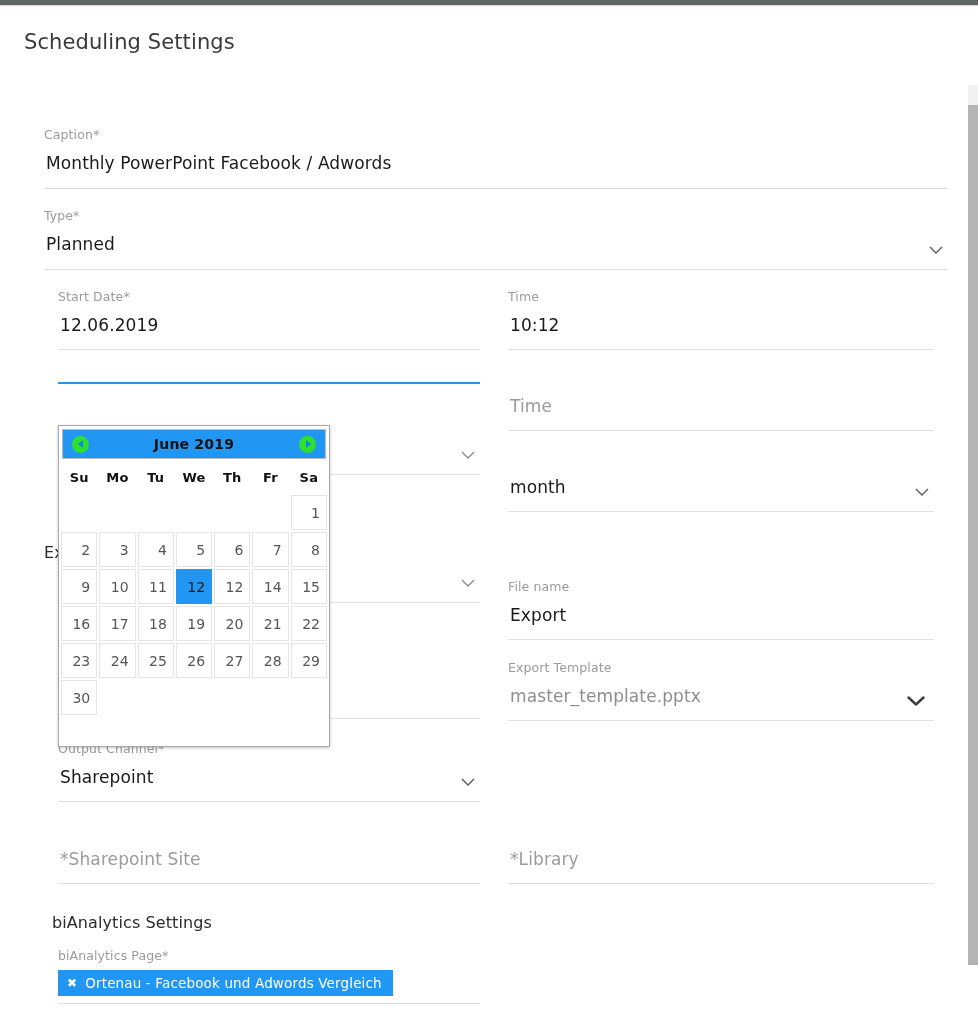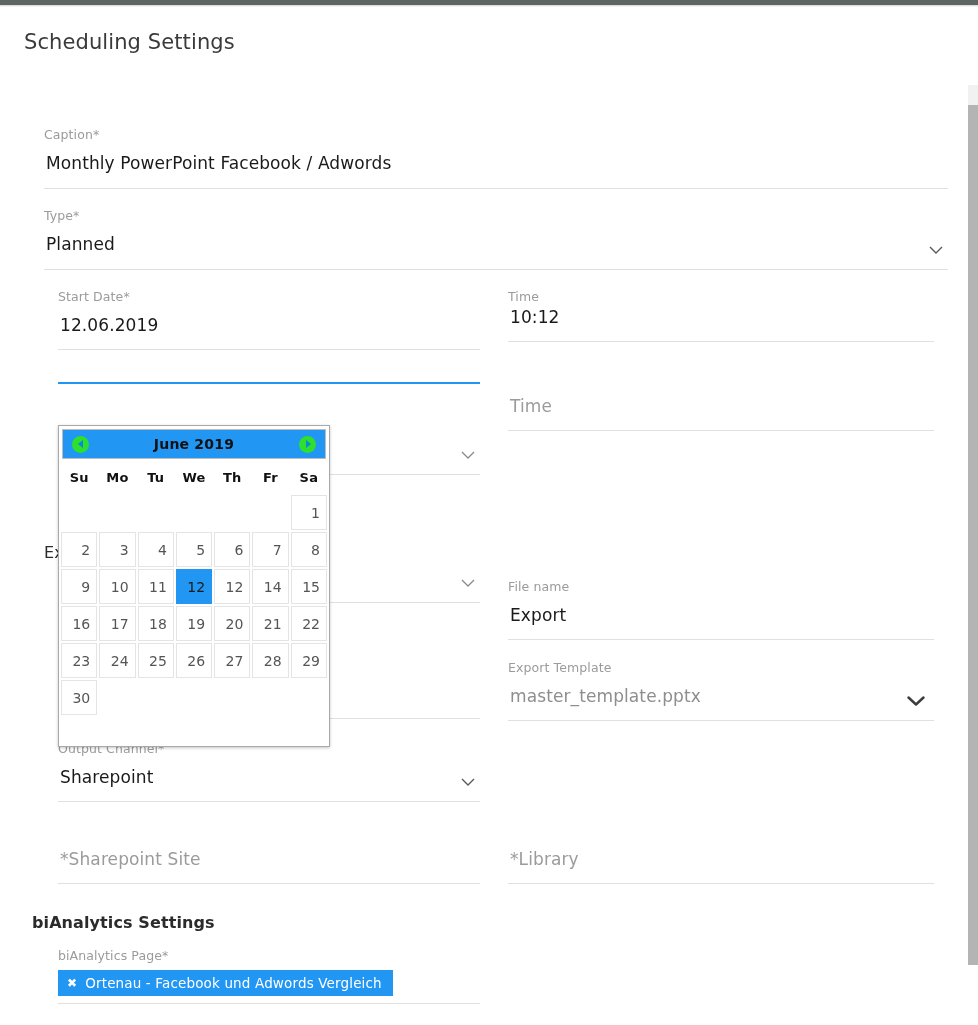--- a/index.html
+++ b/index.html
@@ -126,21 +126,21 @@
   </div>
 
   <div class="field" style="left:58px; top:290px; width:422px;">
     <div class="f-label">Start Date*</div>
     <div class="f-value" style="margin-top:8px;">12.06.2019</div>
     <div class="f-underline" style="margin-top:11px;"></div>
   </div>
 
   <div class="field" style="left:508px; top:290px; width:426px;">
     <div class="f-label">Time</div>
-    <div class="f-value" style="margin-top:0;">10:12</div>
+    <div class="f-value" style="margin-top:8px;">10:12</div>
     <div class="f-underline" style="margin-top:11px;"></div>
   </div>
 
   <div class="field" style="left:58px; top:371px; width:422px;">
     <div class="f-value" style="margin-top:9px;"></div>
     <div class="f-underline focus" style="margin-top:11px;"></div>
   </div>
 
   <div class="field" style="left:508px; top:371px; width:426px;">
     <div class="f-value placeholder" style="margin-top:22px;">Time</div>
@@ -150,20 +150,29 @@
   <div class="field" style="left:58px; top:452px; width:422px;">
     <div class="f-value" style="margin-top:22px;"></div>
     <div class="f-underline" style="margin-top:11px;"></div>
     <div class="chev" style="bottom:11px;">
       <svg width="14" height="9" viewBox="0 0 14 9">
           <path d="M1 1 L7 7 L13 1" fill="none" stroke="#8a8a8a" stroke-width="1.3"></path>
         </svg>
     </div>
   </div>
 
+  <div class="field" style="left:508px; top:452px; width:426px;">
+    <div class="f-value" style="margin-top:22px;">month</div>
+    <div class="f-underline" style="margin-top:11px;"></div>
+    <div class="chev" style="bottom:11px;">
+      <svg width="14" height="9" viewBox="0 0 14 9">
+          <path d="M1 1 L7 7 L13 1" fill="none" stroke="#5a5a5a" stroke-width="1.4"></path>
+        </svg>
+    </div>
+  </div>
 
   <div class="section-h" style="left:44px; top:543px;">Ex</div>
 
   <div class="field" style="left:58px; top:580px; width:422px;">
     <div class="f-value" style="margin-top:22px;"></div>
     <div class="f-underline" style="margin-top:11px;"></div>
     <div class="chev" style="bottom:11px;">
       <svg width="14" height="9" viewBox="0 0 14 9">
           <path d="M1 1 L7 7 L13 1" fill="none" stroke="#8a8a8a" stroke-width="1.3"></path>
         </svg>
@@ -205,21 +214,21 @@
   <div class="field" style="left:58px; top:824px; width:422px;">
     <div class="f-value placeholder" style="margin-top:22px;">*Sharepoint Site</div>
     <div class="f-underline" style="margin-top:11px;"></div>
   </div>
 
   <div class="field" style="left:508px; top:824px; width:426px;">
     <div class="f-value placeholder" style="margin-top:22px;">*Library</div>
     <div class="f-underline" style="margin-top:11px;"></div>
   </div>
 
-  <div class="section-h" style="left:32px; top:913px;font-weight:bold;">biAnalytics Settings</div>
+  <div class="section-h" style="left:52px; top:913px;">biAnalytics Settings</div>
 
   <div class="field" style="left:58px; top:949px; width:422px;">
     <div class="f-label">biAnalytics Page*</div>
     <div style="margin-top:7px;">
       <span class="chip">
         <span class="x">✖</span>
         <span>Ortenau - Facebook und Adwords Vergleich</span>
       </span>
     </div>
     <div class="f-underline" style="margin-top:7px;"></div>

